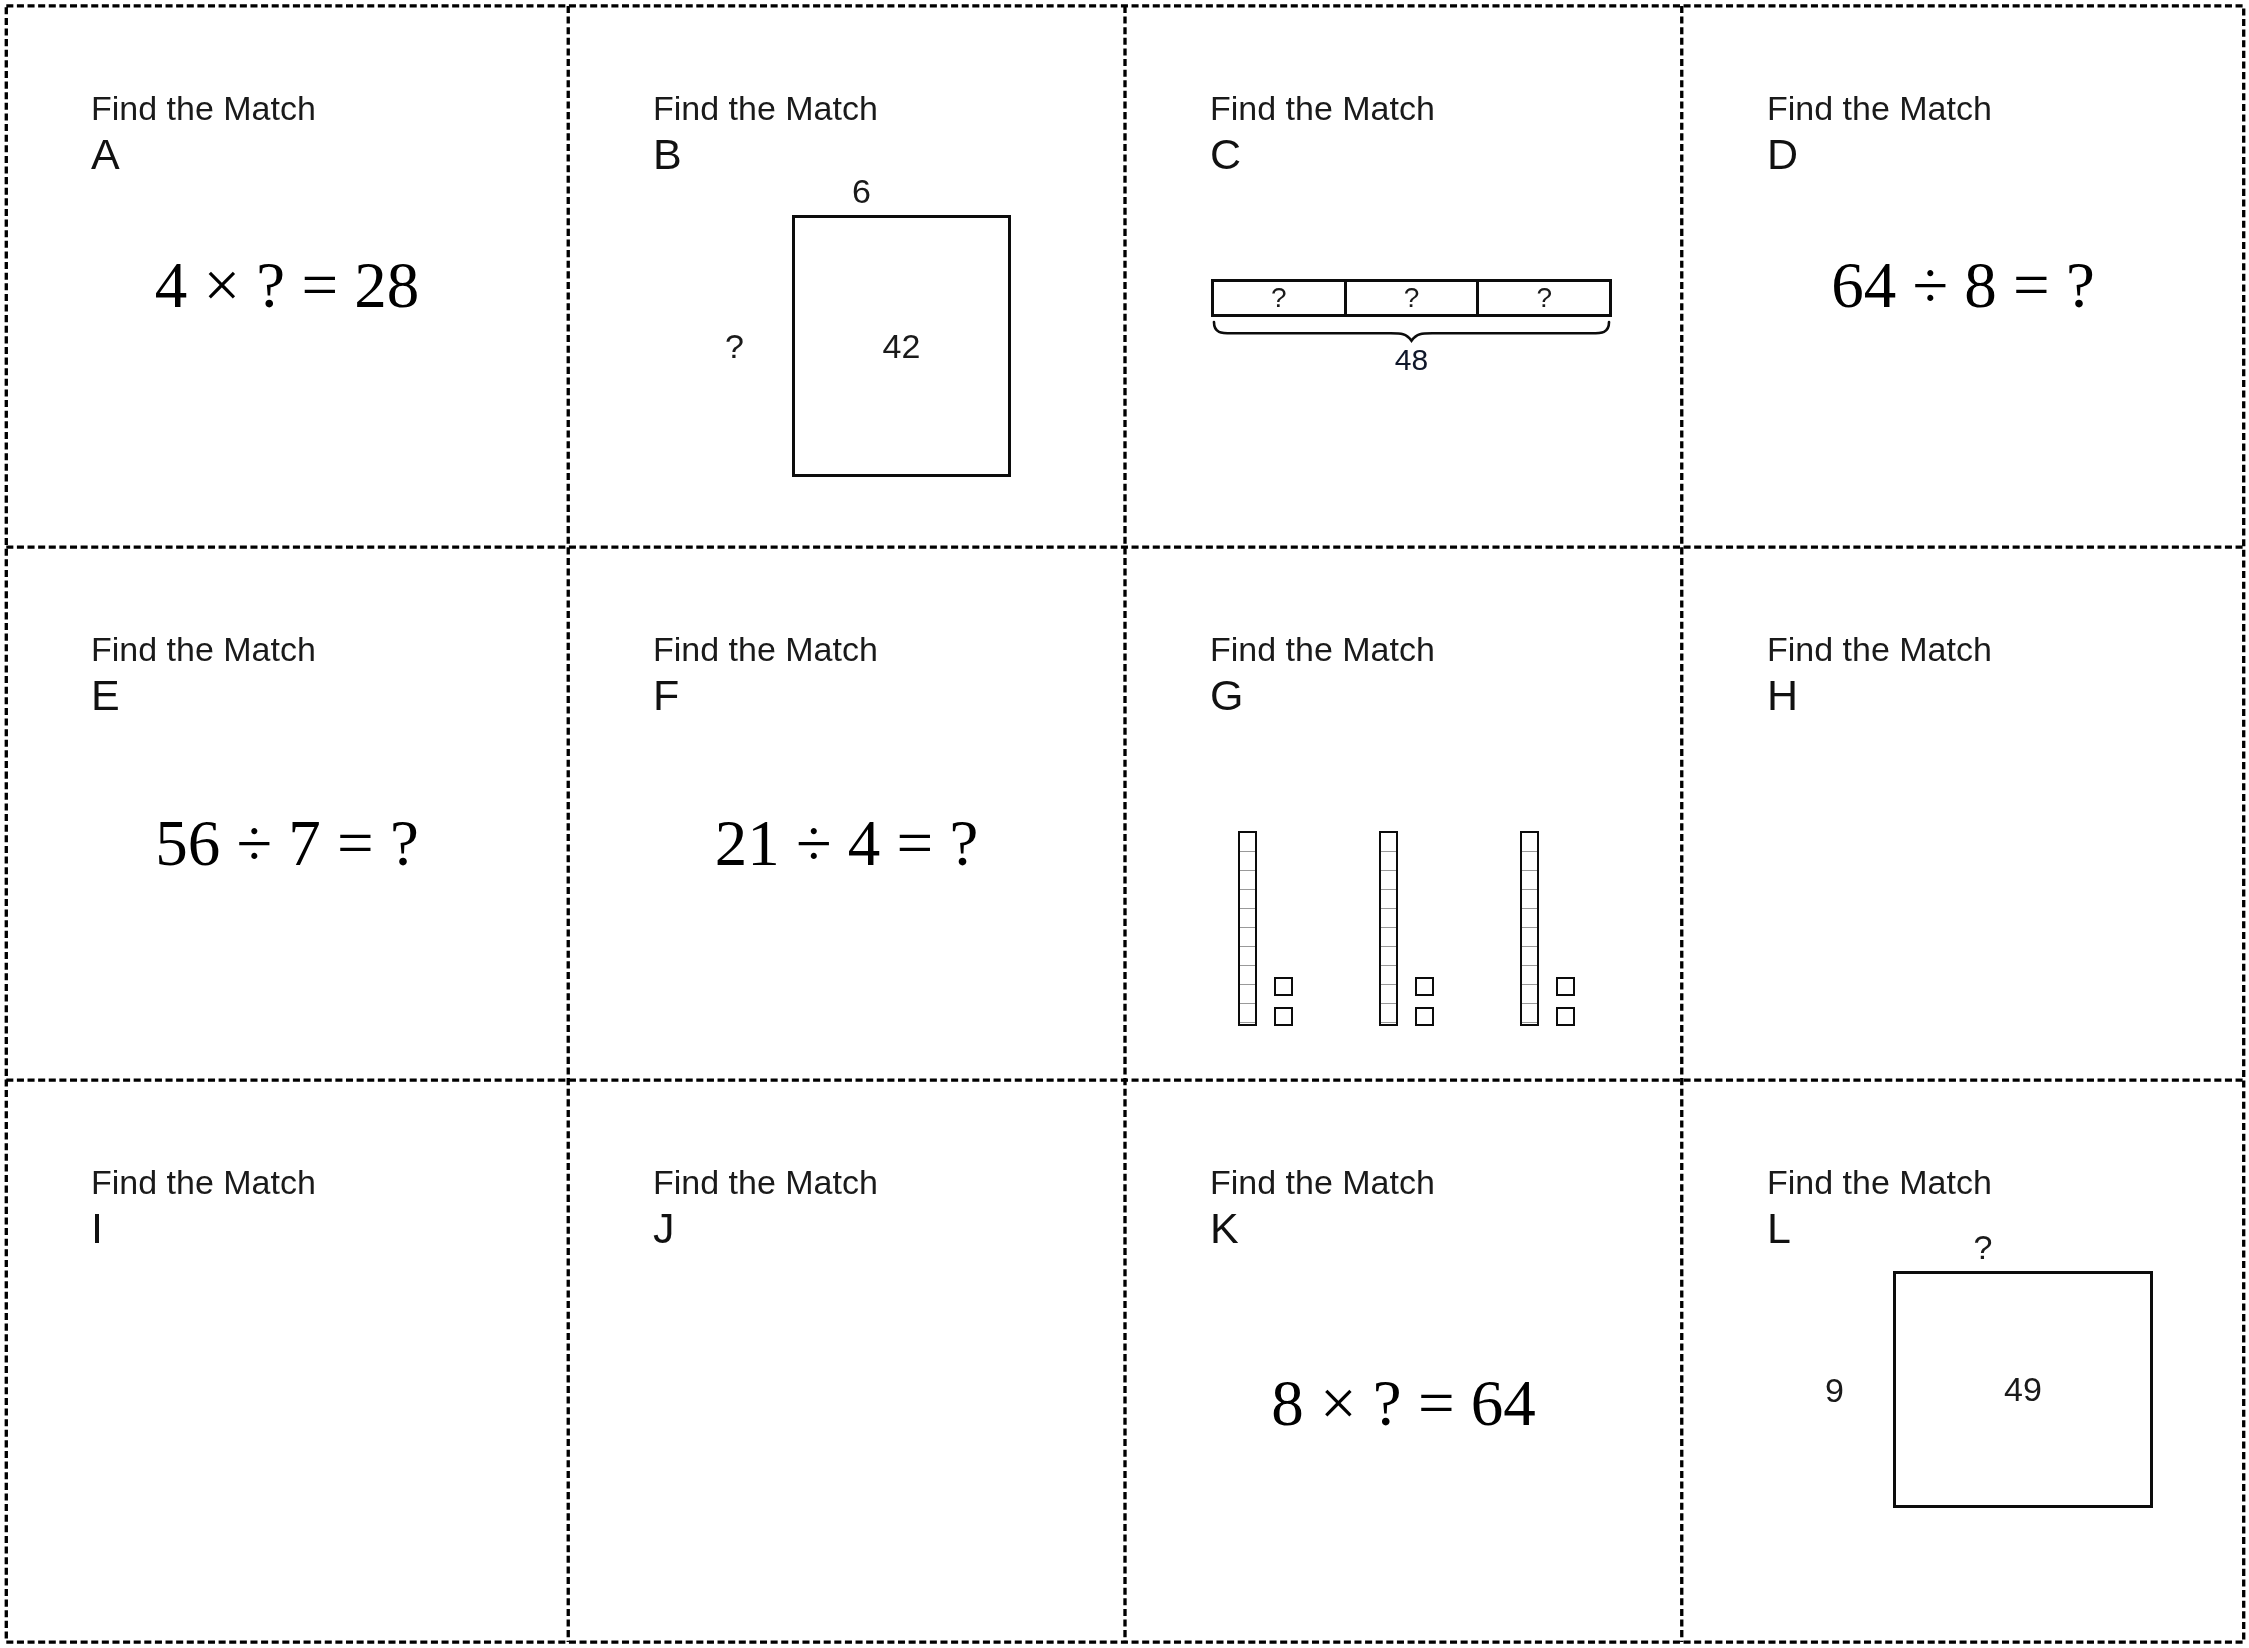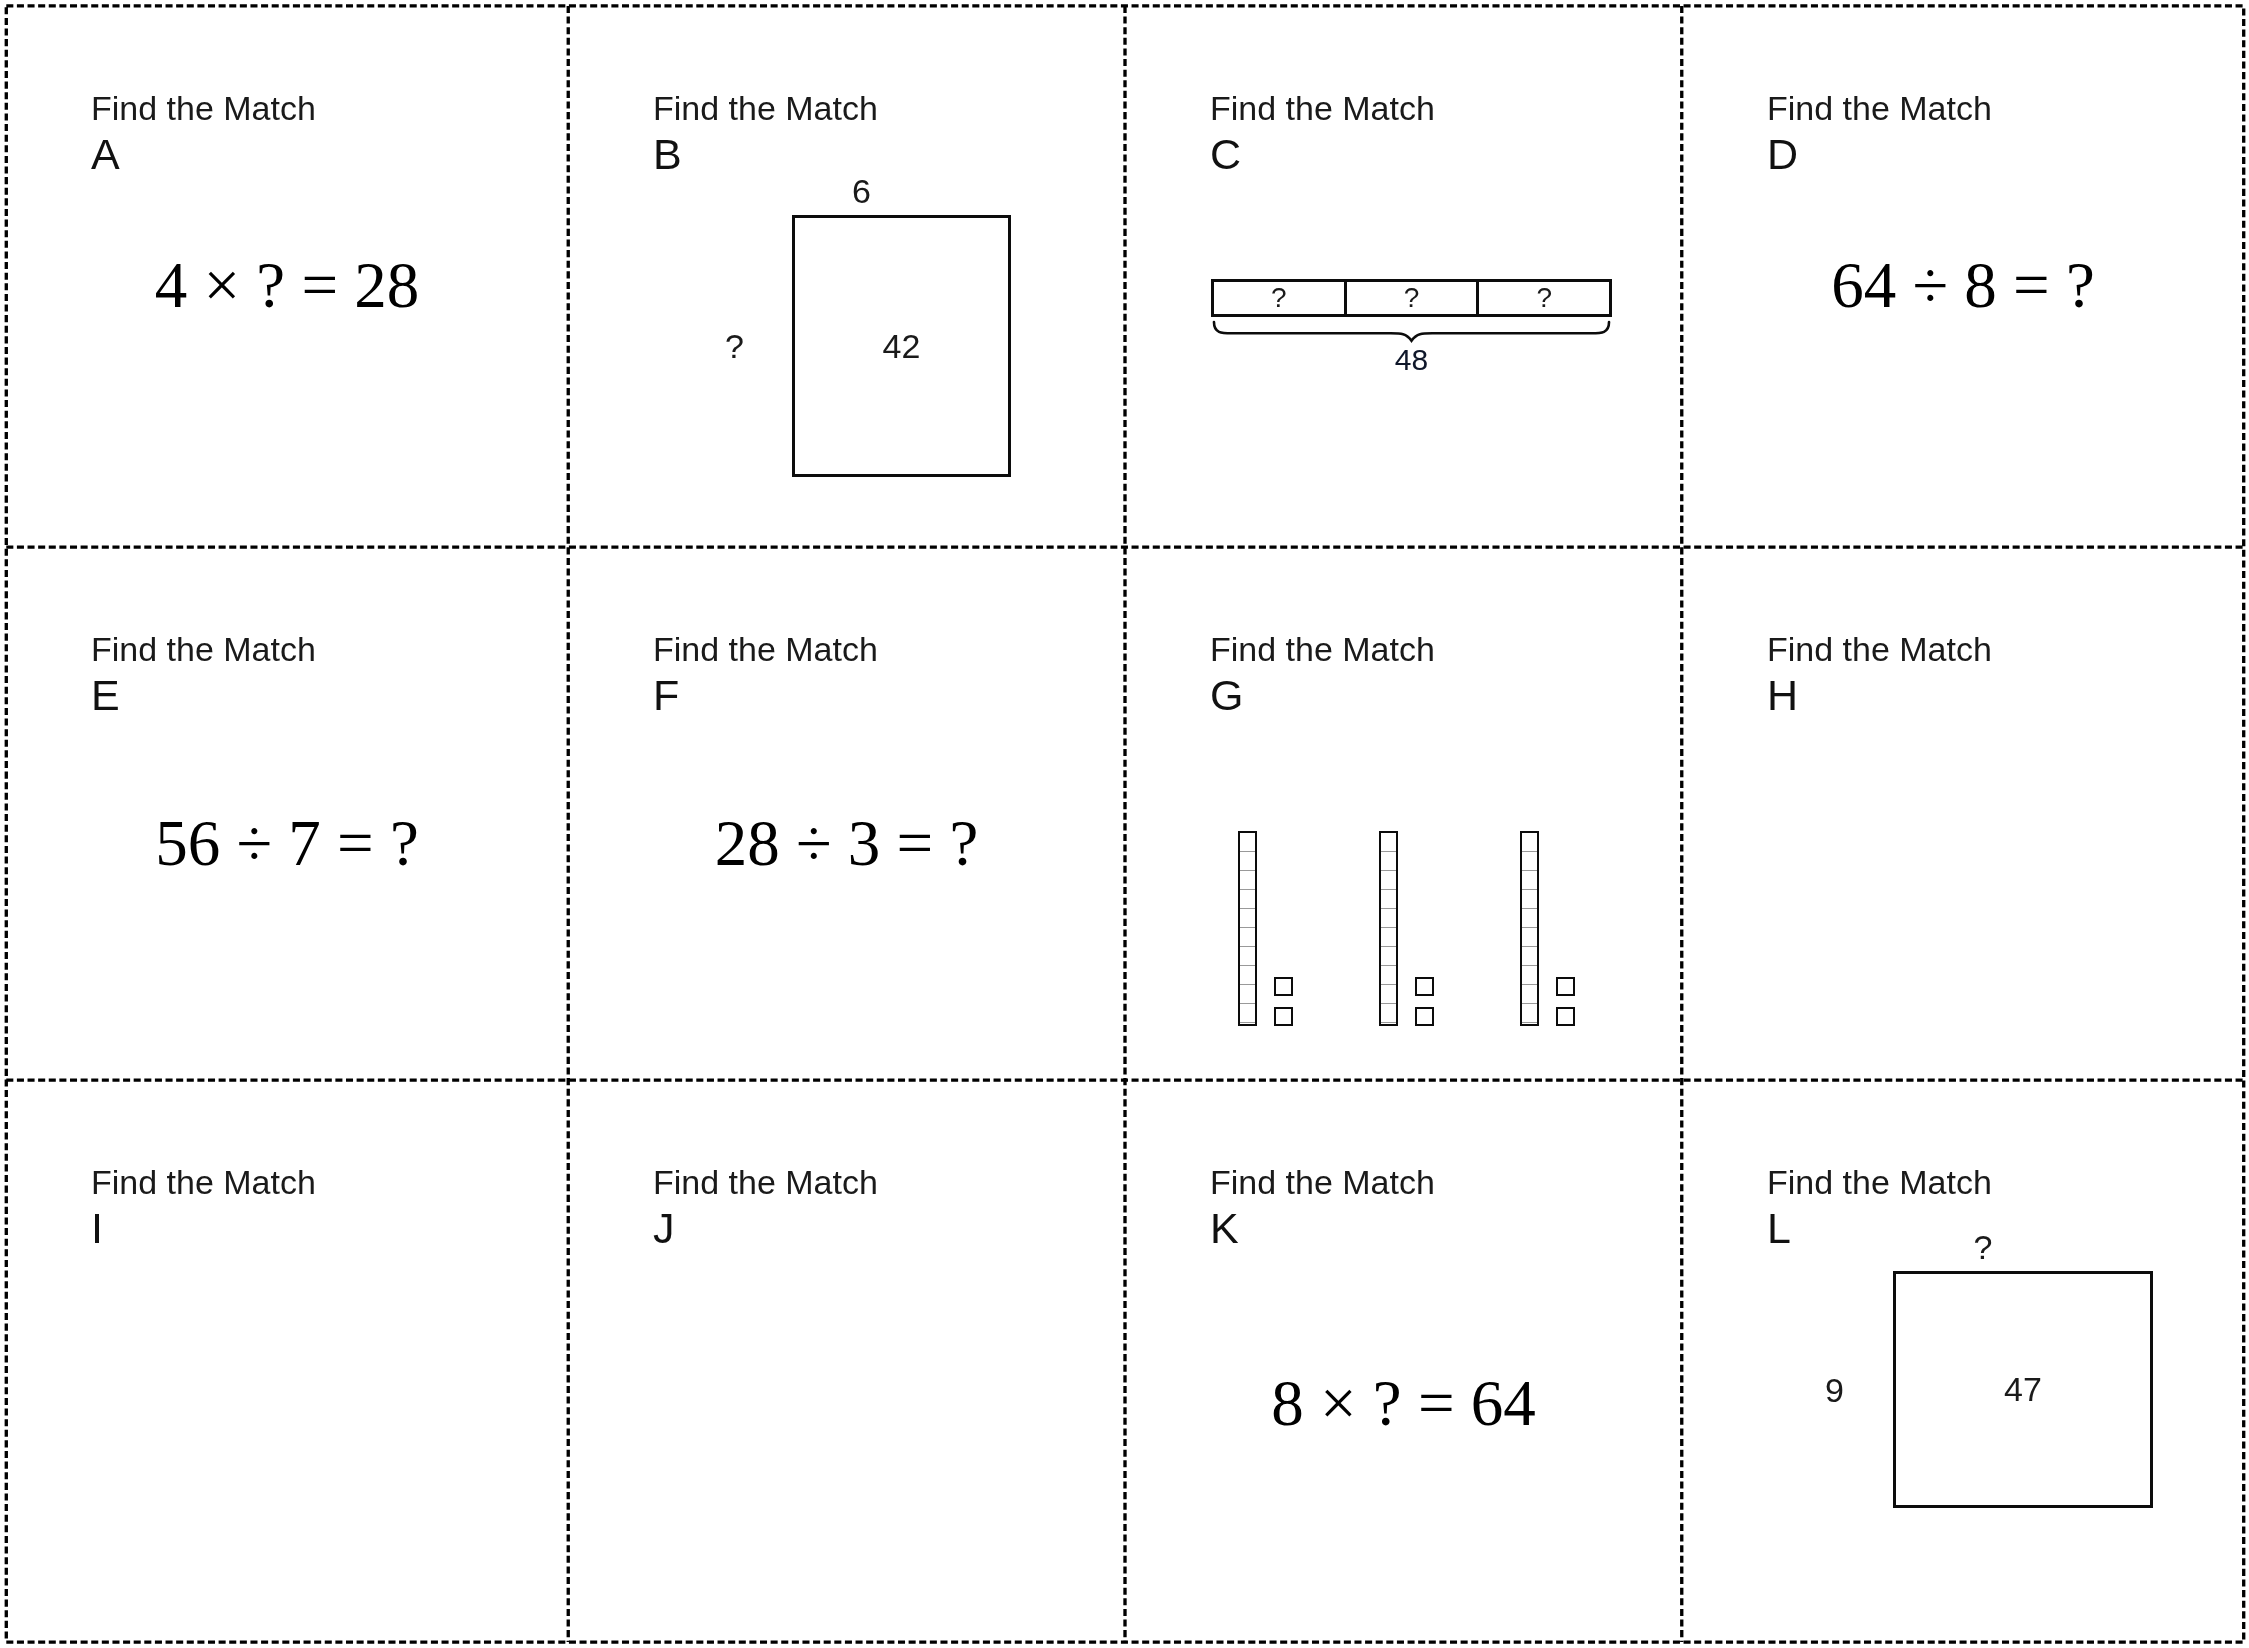--- a/index.html
+++ b/index.html
@@ -108,21 +108,21 @@
 
     <div class="card r2">
       <div class="fm-label">Find the Match</div>
       <div class="letter">E</div>
       <div class="equation">56 ÷ 7 = ?</div>
     </div>
 
     <div class="card r2">
       <div class="fm-label">Find the Match</div>
       <div class="letter">F</div>
-      <div class="equation">28 ÷ 3 = ?</div>
+      <div class="equation">21 ÷ 4 = ?</div>
     </div>
 
     <div class="card r2 card-g">
       <div class="fm-label">Find the Match</div>
       <div class="letter">G</div>
       <div class="ten-rod rod-1"></div>
       <div class="one-unit u-1a"></div>
       <div class="one-unit u-1b"></div>
       <div class="ten-rod rod-2"></div>
       <div class="one-unit u-2a"></div>
@@ -152,19 +152,19 @@
       <div class="letter">K</div>
       <div class="equation">8 × ? = 64</div>
     </div>
 
     <div class="card r3 card-l">
       <div class="fm-label">Find the Match</div>
       <div class="letter">L</div>
       <div class="rect-top-label">?</div>
       <div class="rect-left-label">9</div>
       <div class="area-rect">
-        <span class="rect-area-label">47</span>
+        <span class="rect-area-label">49</span>
       </div>
     </div>
 
   </div>
 </div>
 
 
 </body></html>

